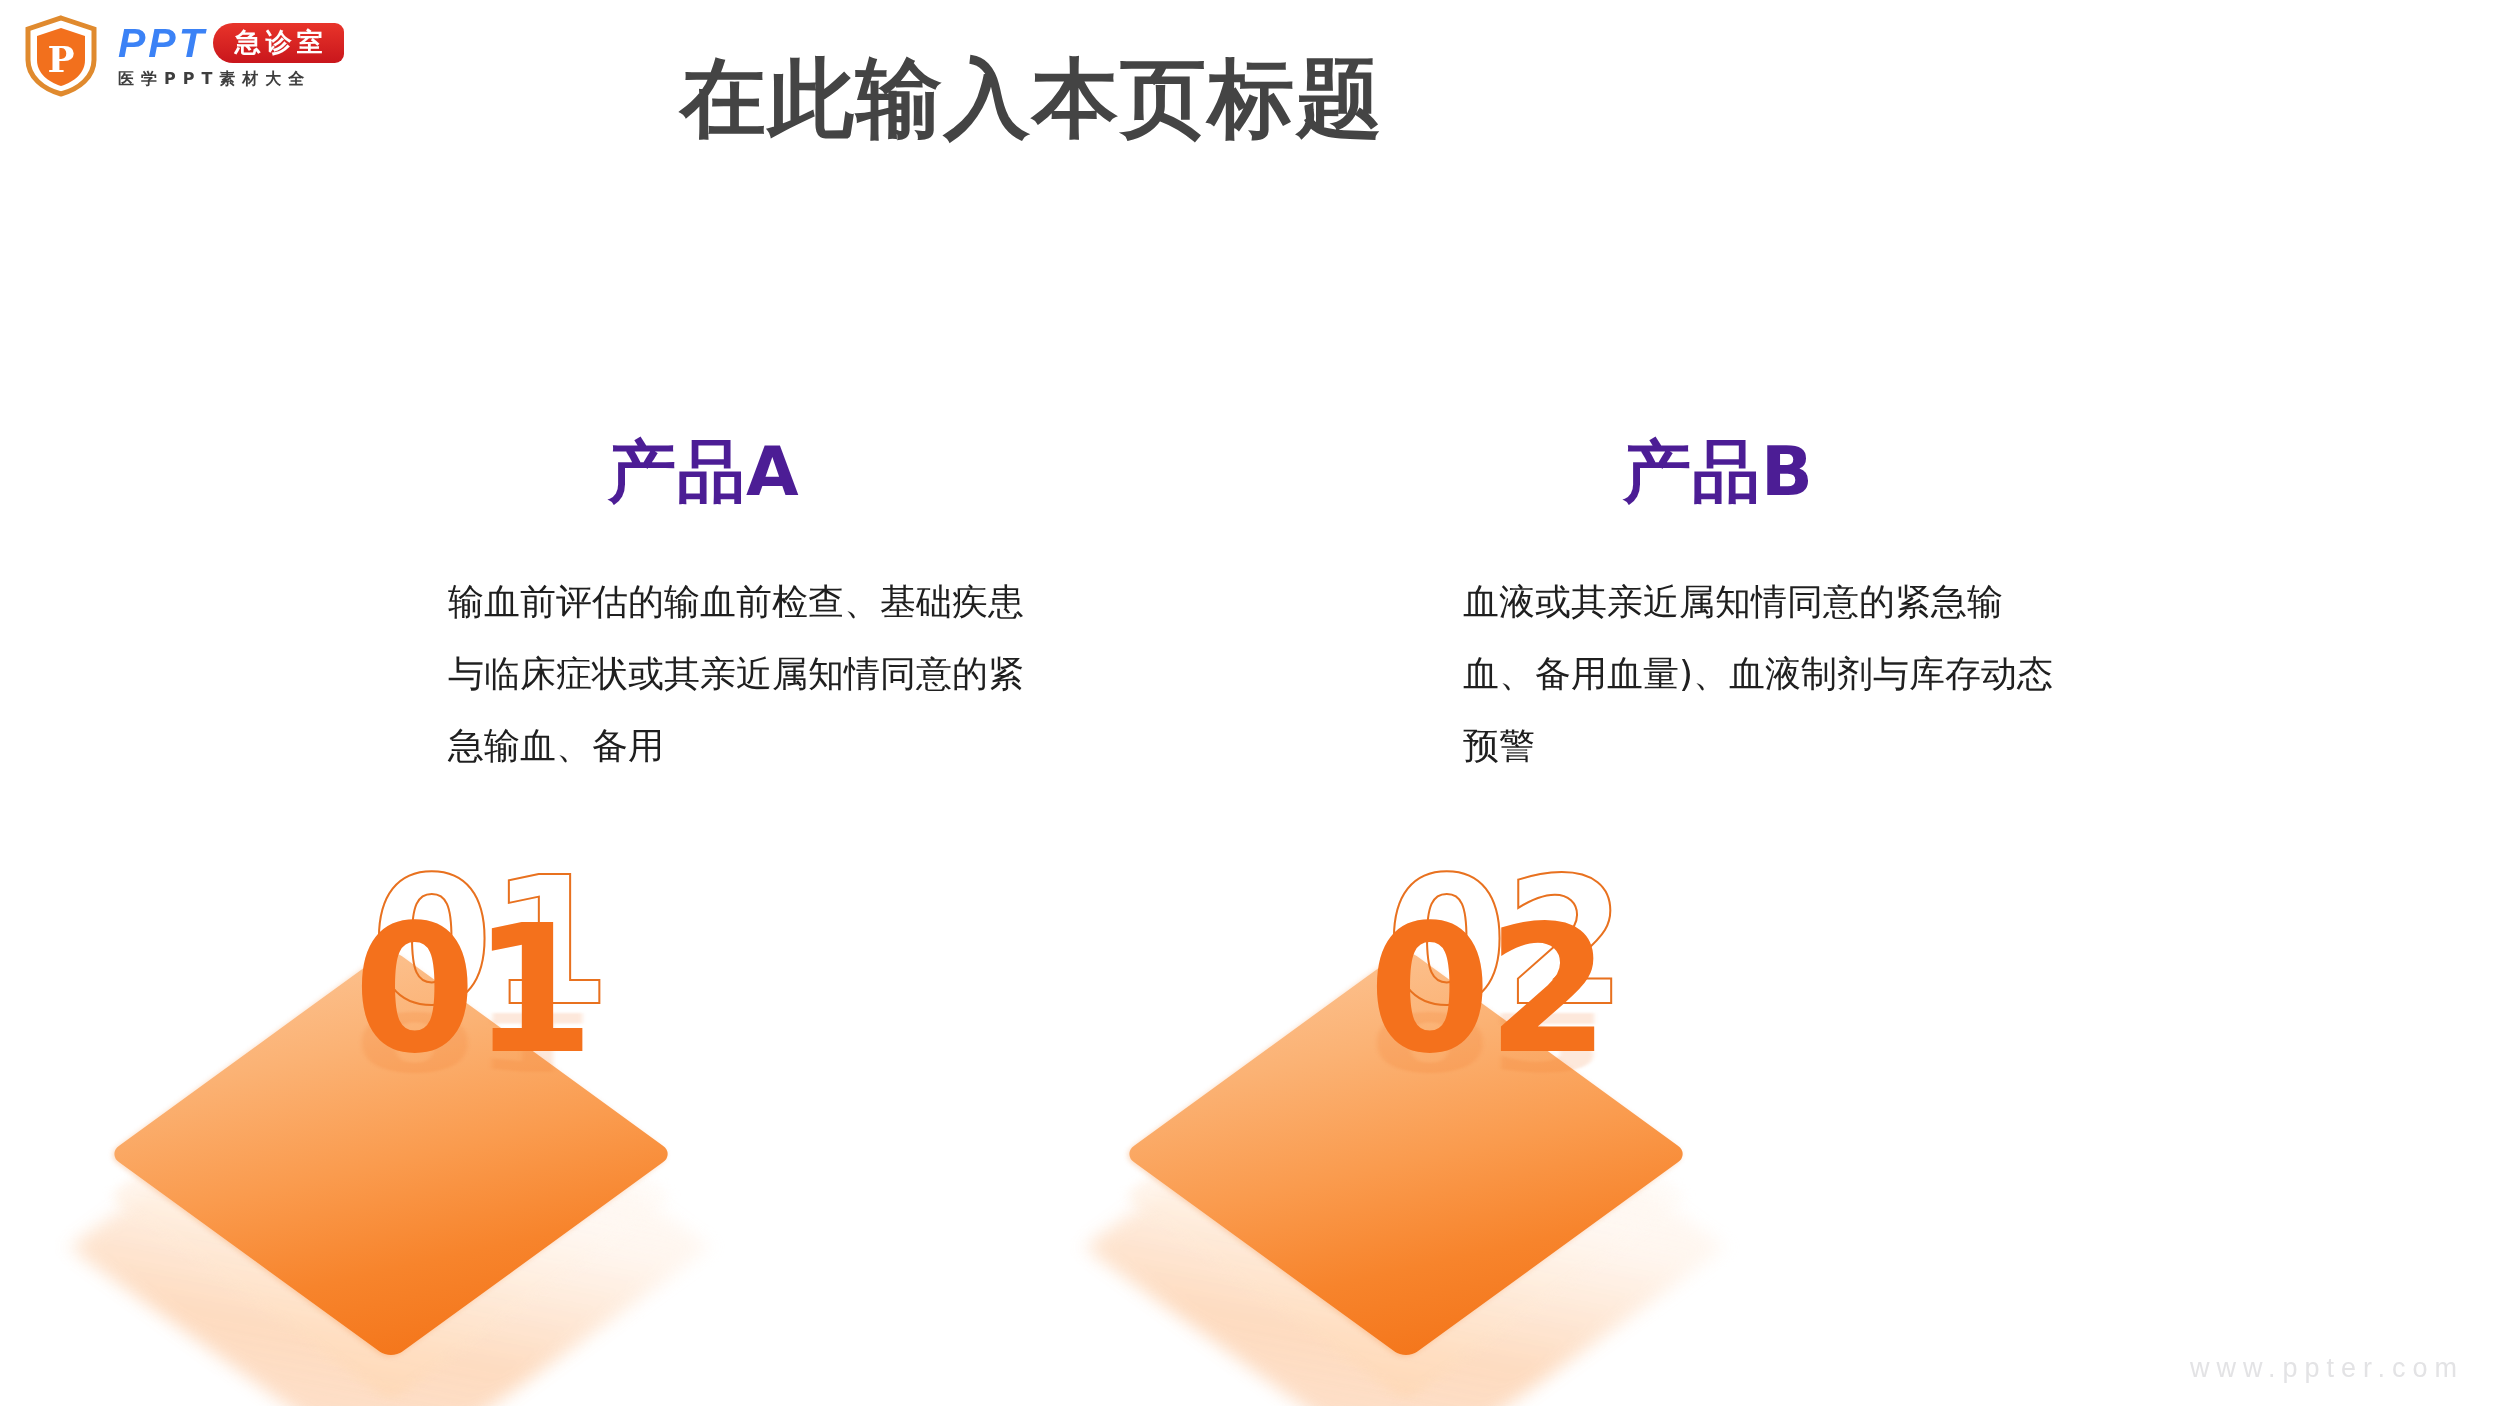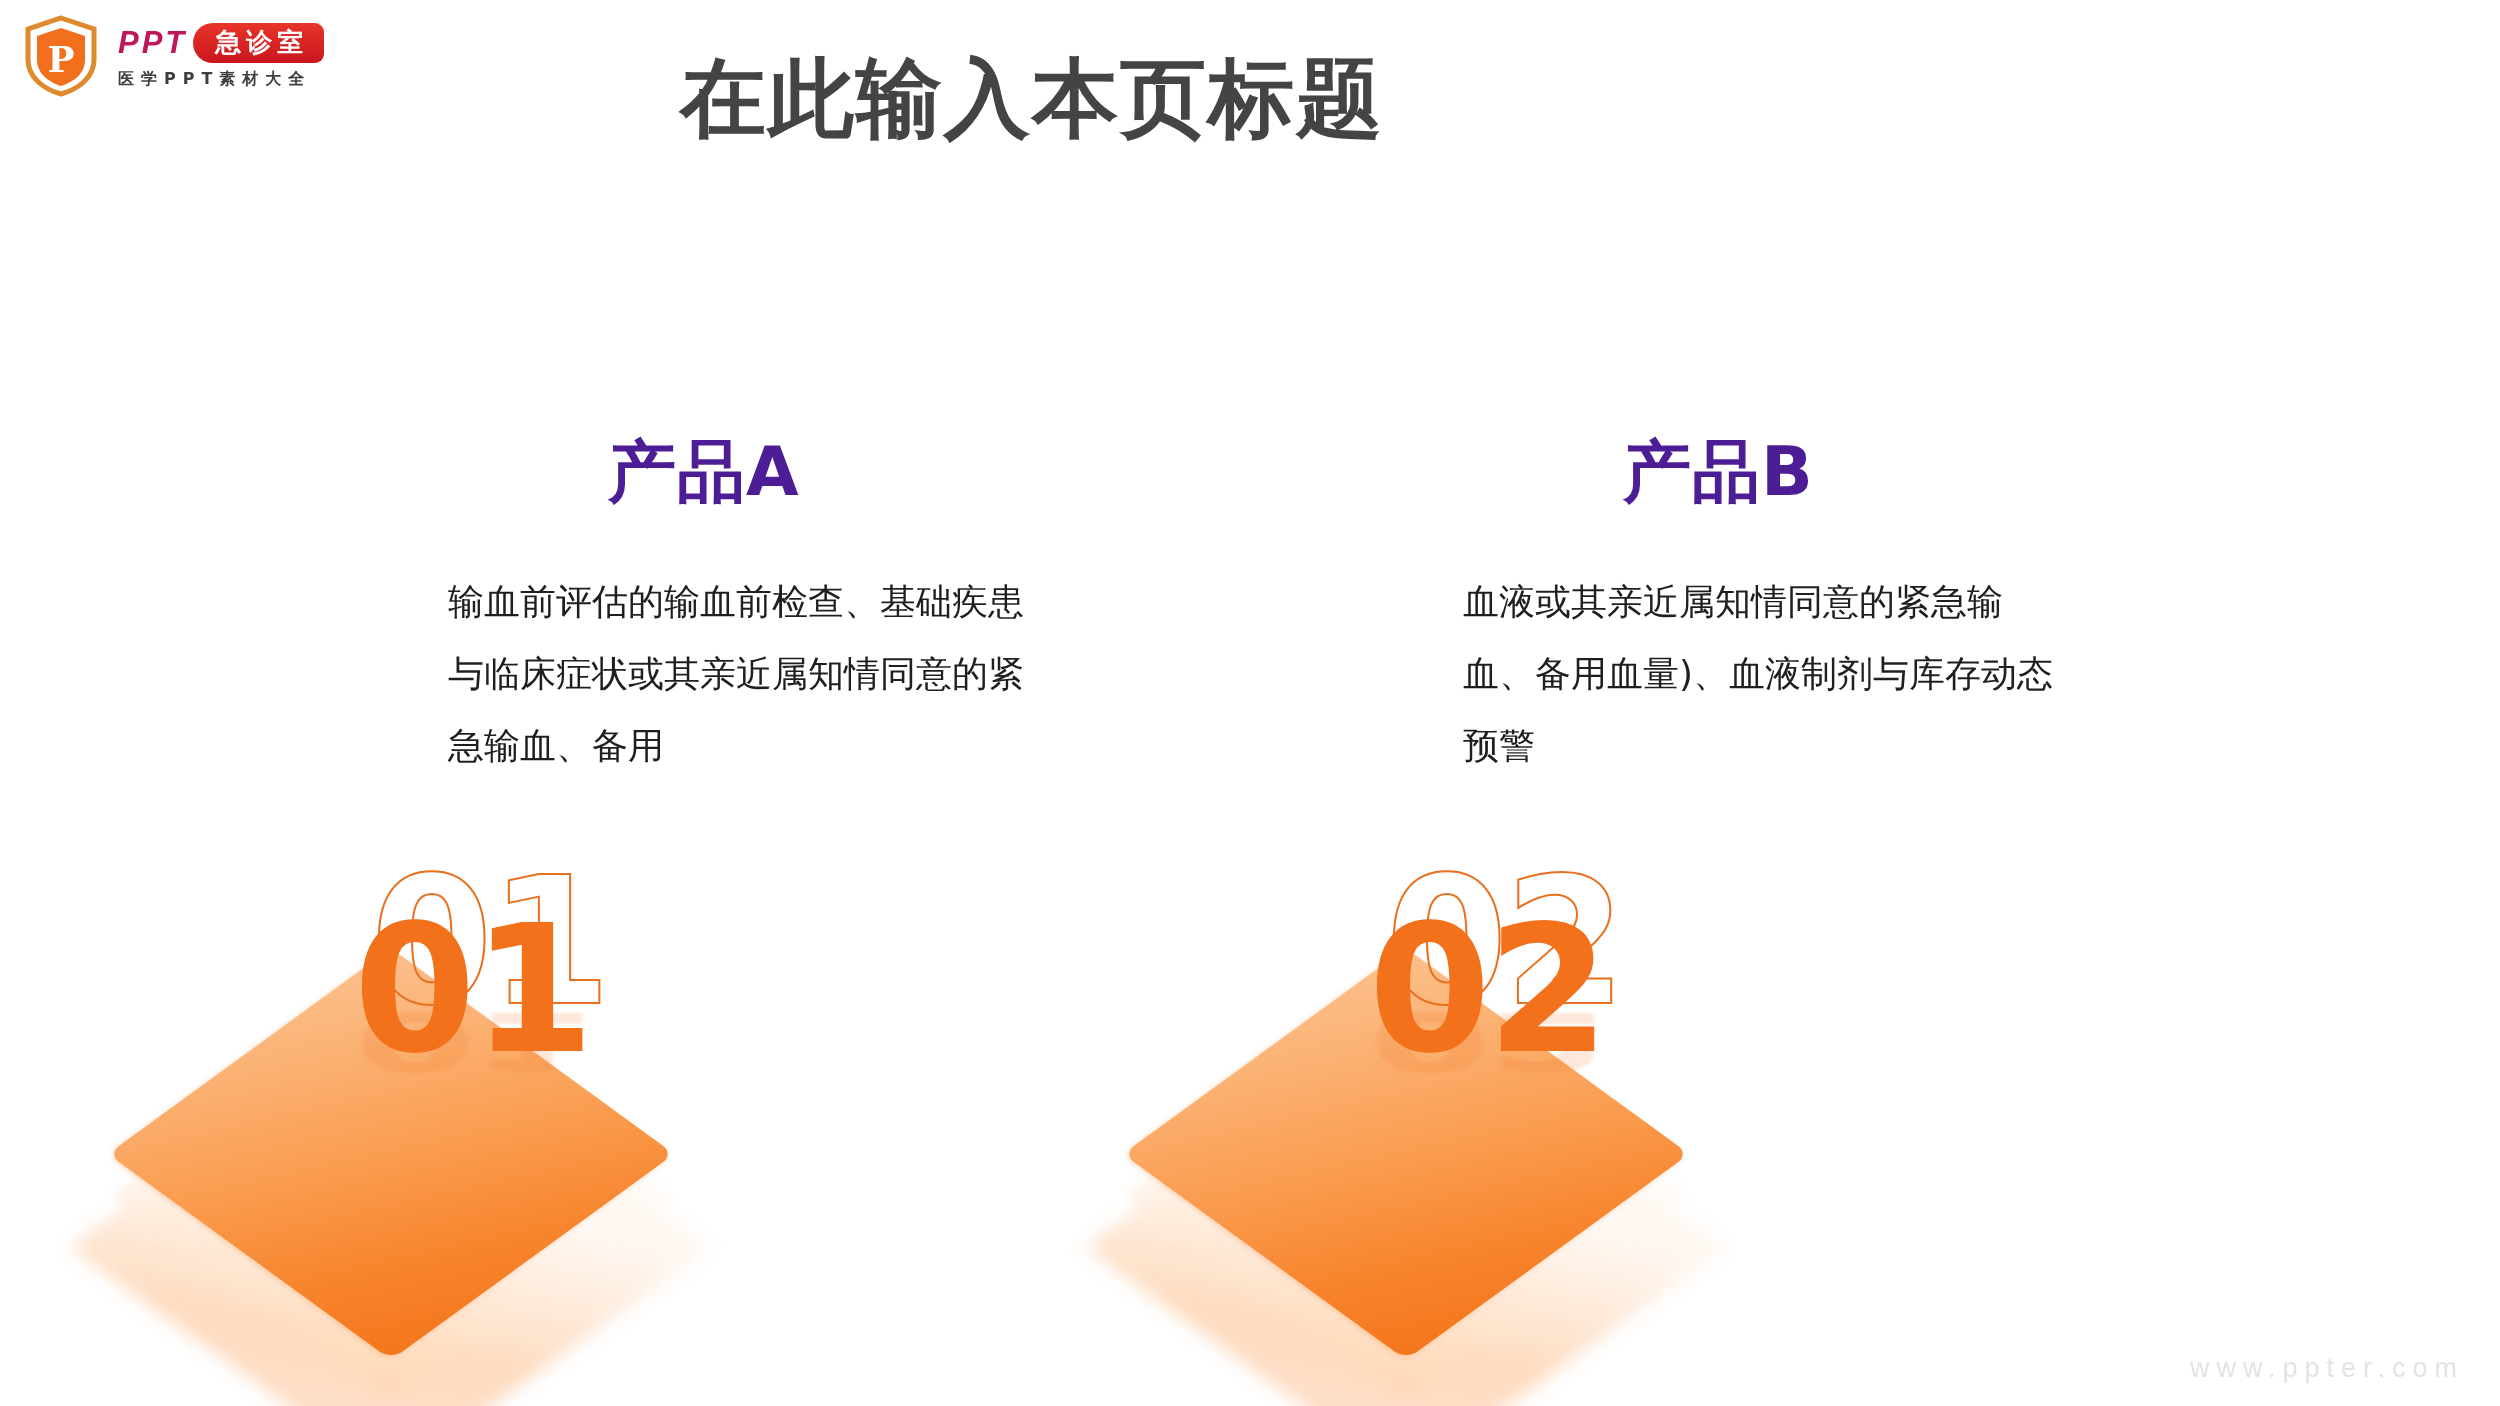--- a/index.html
+++ b/index.html
@@ -34,24 +34,24 @@
     position: absolute;
     left: 100px;
     top: 14px;
   }
   #brand-row1 {
     display: flex;
     align-items: center;
     height: 42px;
   }
   #brand-ppt {
-    font-size: 31px;
+    font-size: 41px;
     font-weight: 700;
     font-style: italic;
-    color: #be185d;
+    color: #3b82f6;
     letter-spacing: 3px;
     line-height: 42px;
     font-family: "Liberation Sans", sans-serif;
   }
   #brand-badge {
     margin-left: 6px;
     background: linear-gradient(180deg, #e8342a 0%, #c9161c 100%);
     color: #ffffff;
     font-size: 26px;
     font-weight: 700;

